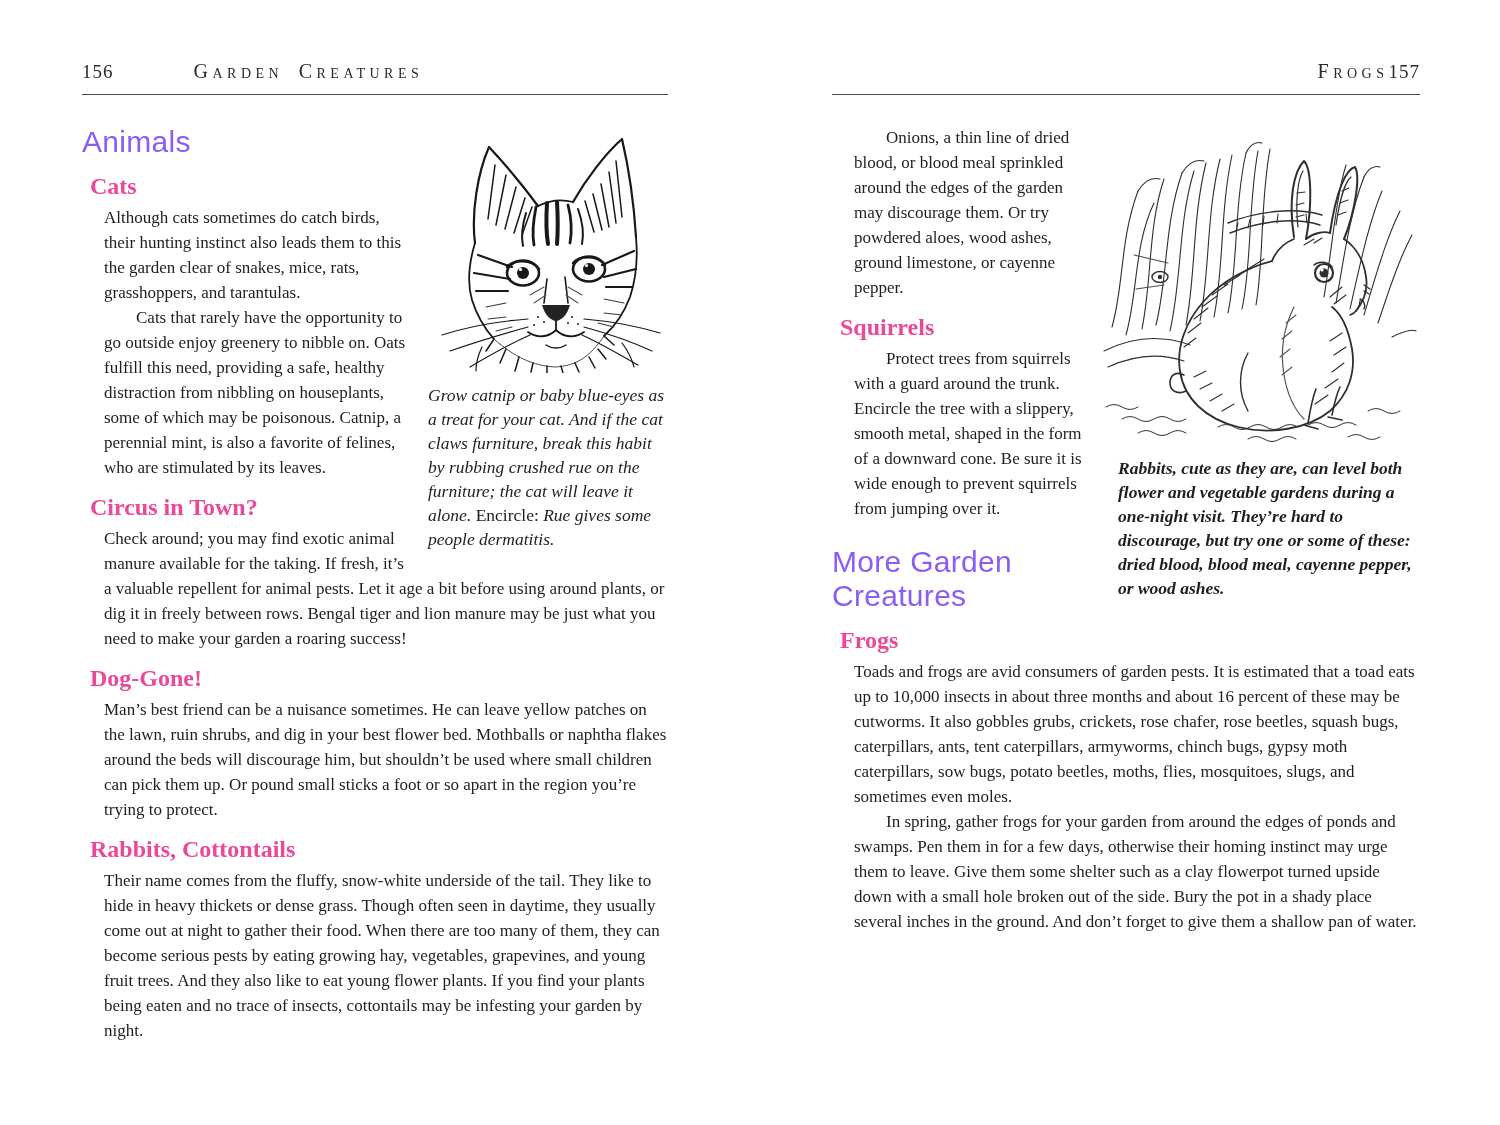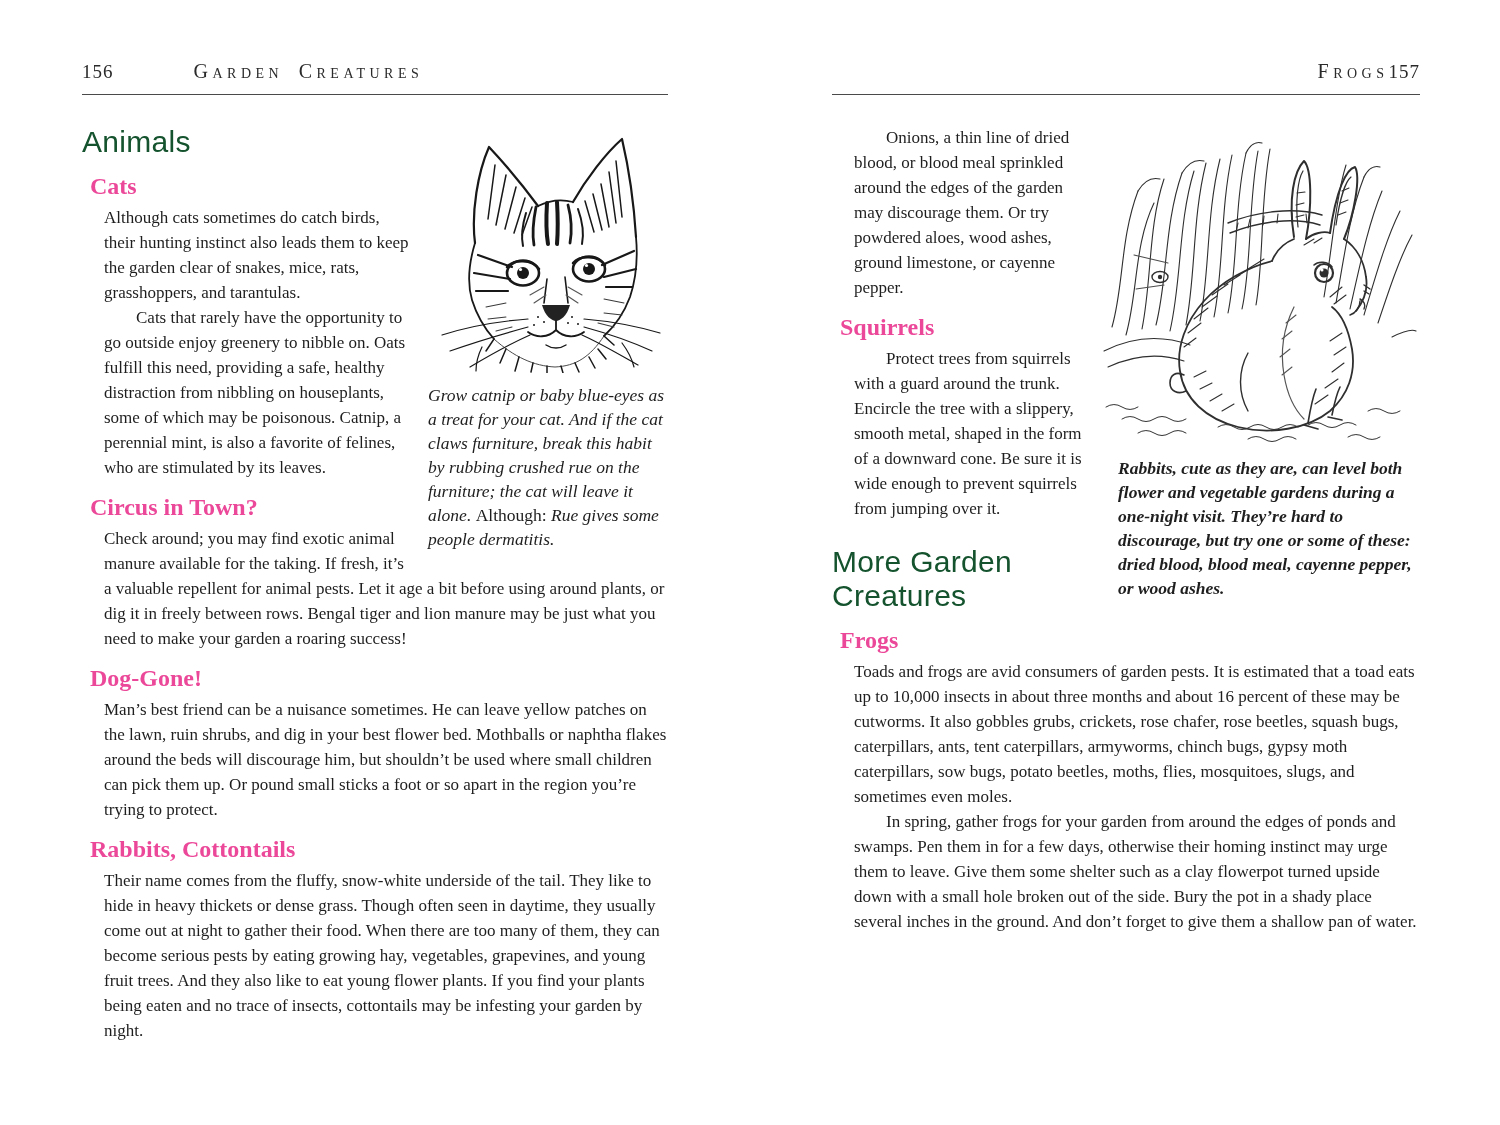--- a/index.html
+++ b/index.html
@@ -10,21 +10,21 @@
   .page-right{left:832px;width:588px;}
   .pagehead{display:flex;align-items:flex-end;border-bottom:1.5px solid #4a4a4a;
             padding-bottom:11px;font-size:19px;color:#2a2a2a;}
   .pagenum{font-size:19px;letter-spacing:1px;}
   .runhead{font-variant:small-caps;letter-spacing:4.5px;word-spacing:6px;font-size:20px;}
   .page-left .runhead{margin-left:80px;}
   .page-right .pagehead{justify-content:flex-end;}
   .page-right .pagenum{}
   .content{padding-top:30px;}
   h1{font-family:"Liberation Sans",sans-serif;font-weight:400;font-size:30px;
-     letter-spacing:0.3px;color:#14532d;margin:0 0 14px 0;}
+     letter-spacing:0.3px;color:#8b5cf6;margin:0 0 14px 0;}
   h1.mid{margin-top:24px;}
   h2{font-size:24px;font-weight:700;margin:14px 0 5px 8px;color:#ec4899;}
   p.body{font-size:17px;line-height:25px;margin:0 0 0 22px;text-align:left;}
   p.ind{text-indent:32px;}
   .fig{float:right;margin:2px 0 8px 13px;}
   .fig-cat{width:242px;}
   .fig-rabbit{width:322px;font-weight:bold;}
   .fig svg{display:block;}
   .caption{font-style:italic;font-size:17.5px;line-height:24px;margin:10px 0 0 2px;color:#1e1e1e;}
   .fig-rabbit .caption{margin-left:20px;margin-top:14px;}
@@ -91,27 +91,27 @@
               <circle cx="118" cy="195" r="1" fill="#181818" stroke="none"></circle>
             <circle cx="108" cy="198" r="1" fill="#181818" stroke="none"></circle>
               <circle cx="146" cy="190" r="1" fill="#181818" stroke="none"></circle>
             <circle cx="142" cy="196" r="1" fill="#181818" stroke="none"></circle>
               <circle cx="152" cy="197" r="1" fill="#181818" stroke="none"></circle>
 
             <path d="M102,192 C76,194 44,199 16,208 M102,200 C80,206 52,214 24,224 M104,208 C86,216 64,228 44,240" stroke-width="1.2"></path>
             <path d="M158,192 C182,194 210,199 234,206 M158,200 C180,206 204,214 226,224 M156,208 C174,216 194,228 212,238" stroke-width="1.2"></path>
           </g>
         </svg>
-        <p class="caption"><span>Grow catnip or baby blue-eyes as a treat for your cat. And if the cat claws furniture, break this habit by rubbing crushed rue on the furniture; the cat will leave it alone. </span><span class="roman">Although: </span><span>Rue gives some people dermatitis.</span></p>
+        <p class="caption"><span>Grow catnip or baby blue-eyes as a treat for your cat. And if the cat claws furniture, break this habit by rubbing crushed rue on the furniture; the cat will leave it alone. </span><span class="roman">Encircle: </span><span>Rue gives some people dermatitis.</span></p>
       </aside>
 
       <h1>Animals</h1>
 
       <h2>Cats</h2>
-      <p class="body">Although cats sometimes do catch birds, their hunting instinct also leads them to keep the garden clear of snakes, mice, rats, grasshoppers, and tarantulas.</p>
+      <p class="body">Although cats sometimes do catch birds, their hunting instinct also leads them to this the garden clear of snakes, mice, rats, grasshoppers, and tarantulas.</p>
       <p class="body ind">Cats that rarely have the opportunity to go outside enjoy greenery to nibble on. Oats fulfill this need, providing a safe, healthy distraction from nibbling on houseplants, some of which may be poisonous. Catnip, a perennial mint, is also a favorite of felines, who are stimulated by its leaves.</p>
 
       <h2>Circus in Town?</h2>
       <p class="body">Check around; you may find exotic animal manure available for the taking. If fresh, it’s a valuable repellent for animal pests. Let it age a bit before using around plants, or dig it in freely between rows. Bengal tiger and lion manure may be just what you need to make your garden a roaring success!</p>
 
       <h2>Dog-Gone!</h2>
       <p class="body">Man’s best friend can be a nuisance sometimes. He can leave yellow patches on the lawn, ruin shrubs, and dig in your best flower bed. Mothballs or naphtha flakes around the beds will discourage him, but shouldn’t be used where small children can pick them up. Or pound small sticks a foot or so apart in the region you’re trying to protect.</p>
 
       <h2>Rabbits, Cottontails</h2>
       <p class="body">Their name comes from the fluffy, snow-white underside of the tail. They like to hide in heavy thickets or dense grass. Though often seen in daytime, they usually come out at night to gather their food. When there are too many of them, they can become serious pests by eating growing hay, vegetables, grapevines, and young fruit trees. And they also like to eat young flower plants. If you find your plants being eaten and no trace of insects, cottontails may be infesting your garden by night.</p>

